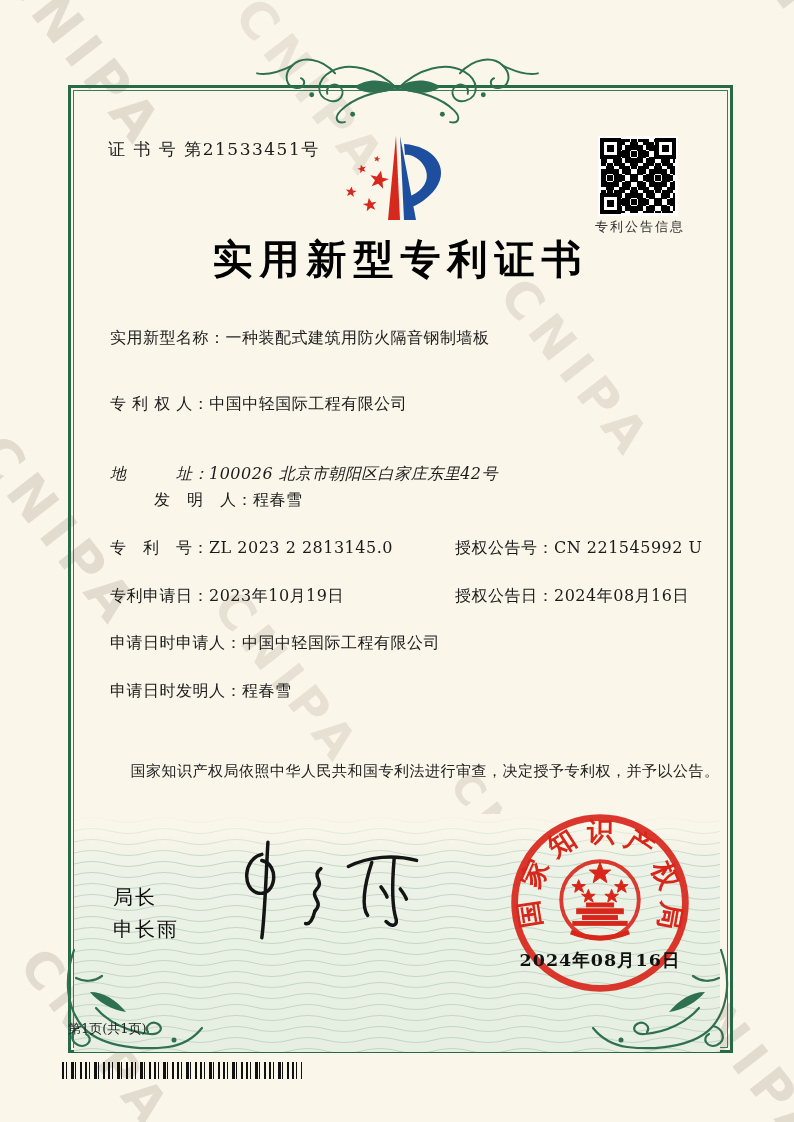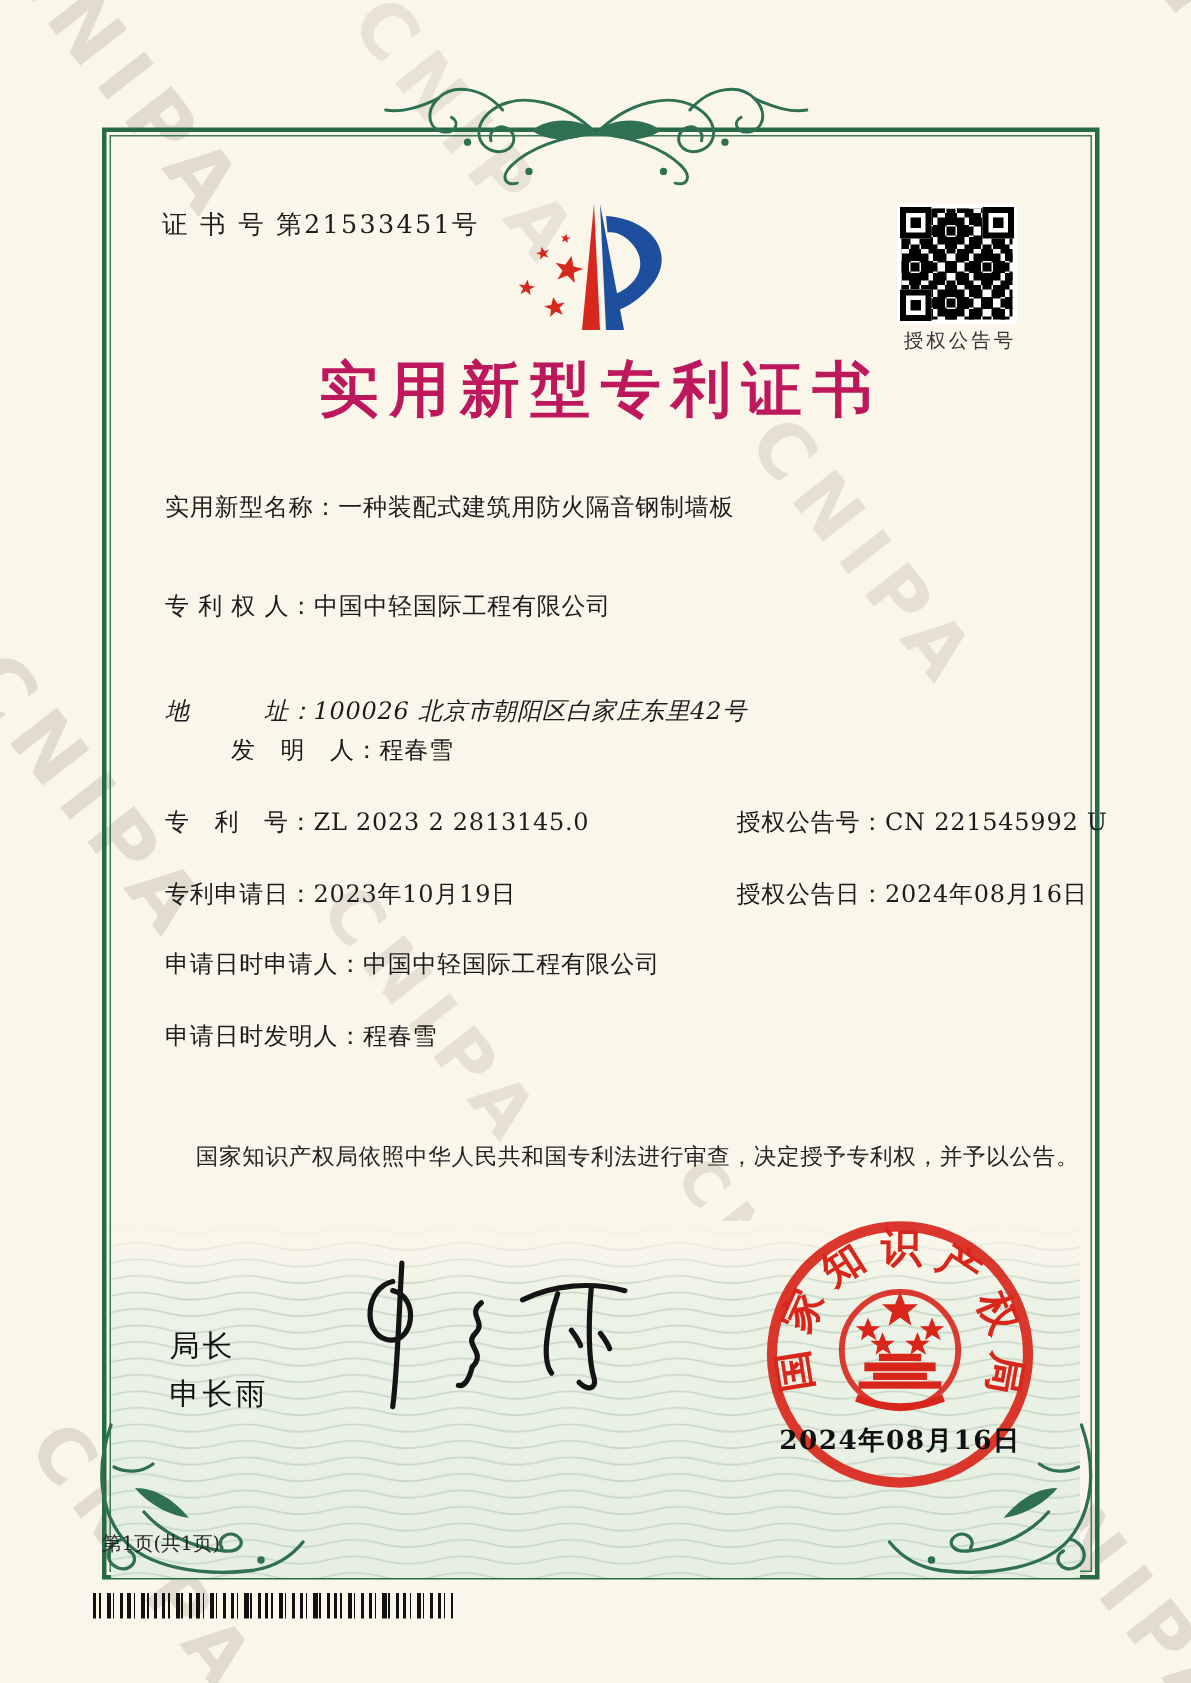--- a/index.html
+++ b/index.html
@@ -10,34 +10,34 @@
   .wm{position:absolute;font-family:"DejaVu Sans","Liberation Sans",sans-serif;
       font-weight:700;color:#aaa28c;letter-spacing:9px;opacity:.30;
       transform:rotate(52deg);pointer-events:none;white-space:nowrap;}
   
   .frame{position:absolute;left:68px;top:85px;width:665px;height:968px;
          border:3px solid #276a47;box-sizing:border-box;}
   .frame-inner{position:absolute;inset:2px;border:1px solid #3a7b57;}
   
   .certno{position:absolute;left:108px;top:138px;font-size:17px;letter-spacing:1.5px;color:#1c1c1c;}
   .title{position:absolute;left:68px;top:232px;width:665px;text-align:center;
-         font-size:40px;font-weight:700;letter-spacing:7px;color:#be185d;}
+         font-size:40px;font-weight:700;letter-spacing:7px;color:#000000;}
   .qr-wrap{position:absolute;left:598px;top:136px;width:80px;height:80px;background:#fff;}
   .qr{position:absolute;inset:3px;
       background:
         repeating-conic-gradient(#000 0% 25%, transparent 0% 50%) 0 0/12px 12px,
         repeating-conic-gradient(#000 0% 25%, transparent 0% 50%) 5px 3px/16px 16px,
         #fff;}
   .finder{position:absolute;width:13px;height:13px;background:#fff;border:4px solid #000;}
   .finder i{position:absolute;left:3px;top:3px;width:7px;height:7px;background:#000;display:block;}
   .qr-label{position:absolute;left:590px;top:218px;width:100px;text-align:center;
             font-size:13px;letter-spacing:2px;color:#333;}
   
   .field-row{position:absolute;left:110px;white-space:nowrap;font-size:16px;color:#1b1b1b;letter-spacing:.5px;}
-  .field-row .col2{position:absolute;left:345px;white-space:nowrap;margin-left:36px;}
+  .field-row .col2{position:absolute;left:345px;white-space:nowrap;}
   
   .notice{position:absolute;left:76px;top:758px;width:648px;font-size:15px;
           line-height:26px;color:#222;letter-spacing:.5px;}
   .notice .l1{text-indent:50px;white-space:nowrap;text-align:center;}
   .notice .l2{white-space:nowrap;}
   
   .band{position:absolute;left:74px;top:814px;width:646px;height:238px;}
   
   .signer{position:absolute;left:113px;font-family:Liberation Mono, monospace;
           font-size:20px;color:#111;letter-spacing:2px;}
@@ -153,21 +153,21 @@
   <div class="finder" style="left:2px;top:2px;">
       <i></i>
     </div>
   <div class="finder" style="right:2px;top:2px;">
       <i></i>
     </div>
   <div class="finder" style="left:2px;bottom:2px;">
       <i></i>
     </div>
 </div>
-<div class="qr-label">授权公告号</div>
+<div class="qr-label">专利公告信息</div>
 
 <div class="title">实用新型专利证书</div>
 
 <div class="field-row" style="top:328px;">
   <span>实用新型名称：</span><span>一种装配式建筑用防火隔音钢制墙板</span>
 </div>
 <div class="field-row" style="top:394px;">
   <span>专 利 权 人：</span><span>中国中轻国际工程有限公司</span>
 </div>
 <div class="field-row" style="top:464px;font-style:italic;">

